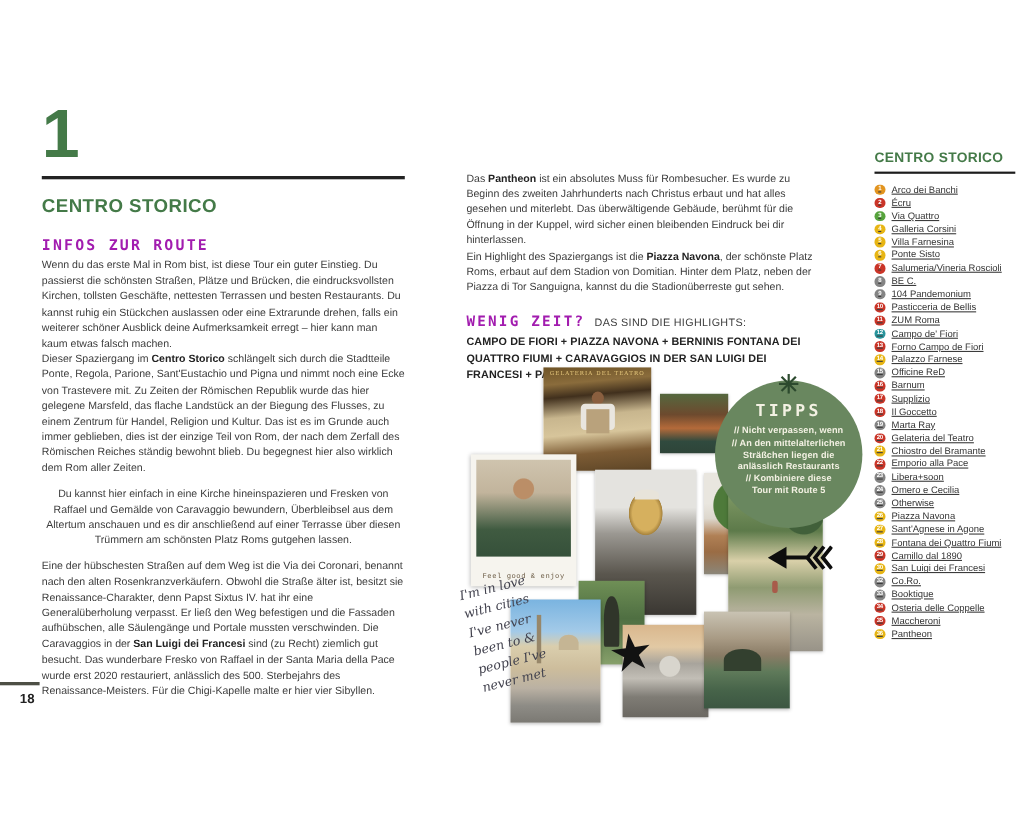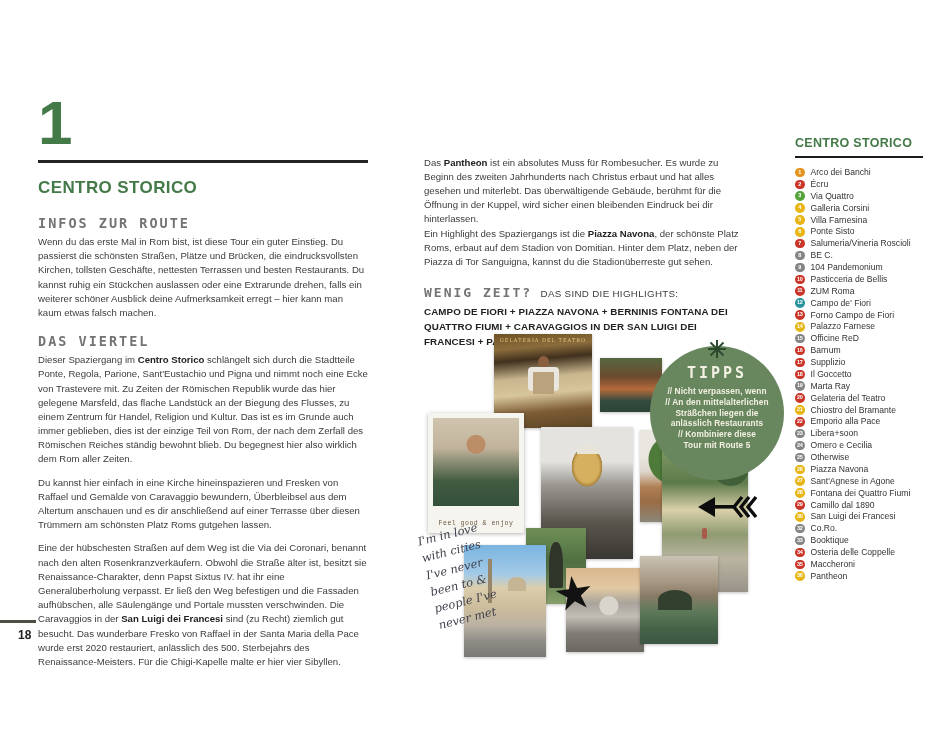--- a/index.html
+++ b/index.html
@@ -8,21 +8,21 @@
   .green{color:#447a48;}
 
   
   .col-left{position:absolute;left:38px;top:92px;width:330px;}
   .route-title{display:flex;align-items:baseline;gap:10px;color:#447a48;font-weight:bold;line-height:1;}
   .route-word{font-size:44px;letter-spacing:-1px;}
   .route-num{font-size:62px;}
   .title-rule{border:none;border-top:3px solid #232323;margin:6px 0 0 0;width:330px;}
   .subtitle{font-size:17px;font-weight:bold;letter-spacing:.4px;margin-top:15px;}
   .stencil{font-family:"DejaVu Sans Mono",monospace;font-weight:700;letter-spacing:2px;
-           font-size:13.5px;color:#737373;}
+           font-size:13.5px;color:#a21caf;}
   .h-stencil{margin-top:17px;margin-bottom:4px;}
   .body-txt{font-size:9.6px;line-height:1.48;color:#3c3c3c;}
   .body-txt + .body-txt{margin-top:9px;}
   .body-txt b{color:#222;}
 
   
   .col-mid{position:absolute;left:424px;top:146px;width:318px;}
   .wenig-row{margin-top:14px;margin-bottom:3px;}
   .wenig-row .stencil{display:inline;font-size:13px;}
   .wenig-label{display:inline;font-size:9.8px;color:#3c3c3c;letter-spacing:.3px;margin-left:4px;}
@@ -85,21 +85,21 @@
   .tipp-line{font-size:8.3px;font-weight:bold;line-height:1.3;letter-spacing:.1px;padding:0 10px;}
   .tipps-spark{position:absolute;left:58px;top:-6px;}
 
   
   .arrow-box{position:absolute;left:697px;top:493px;z-index:6;}
 
   
   .col-right{position:absolute;left:795px;top:136px;width:133px;}
   .poi-heading{font-size:12.5px;font-weight:bold;letter-spacing:.3px;}
   .poi-rule{border:none;border-top:2.5px solid #1c1c1c;margin:6px 0 9px 0;width:128px;}
-  .poi-item{display:flex;align-items:center;margin-bottom:1.4px;}
+  .poi-item{display:flex;align-items:flex-end;margin-bottom:1.4px;text-decoration:underline;}
   .poi-dot{flex:0 0 auto;width:9.5px;height:9.5px;border-radius:50%;margin-right:6px;margin-top:.5px;
     color:#fff;font-size:5.5px;font-weight:bold;line-height:9.5px;text-align:center;letter-spacing:-.3px;}
   .poi-label{font-size:8.6px;line-height:1.22;color:#333;}
 
   
   .footer-rule{position:absolute;left:0;top:620px;width:36px;height:3px;background:#4d4f45;}
   .page-num{position:absolute;left:18px;top:628px;font-size:12px;font-weight:bold;color:#222;}
 </style>
 </head>
 <body>
@@ -109,23 +109,22 @@
   <div class="col-left">
     <div class="route-title">
       <span class="route-num">1</span>
     </div>
     <hr class="title-rule">
     <div class="subtitle green">CENTRO STORICO</div>
 
     <div class="stencil h-stencil">INFOS ZUR ROUTE</div>
     <p class="body-txt" style="margin:0;">Wenn du das erste Mal in Rom bist, ist diese Tour ein guter Einstieg. Du passierst die schönsten Straßen, Plätze und Brücken, die eindrucksvollsten Kirchen, tollsten Geschäfte, nettesten Terrassen und besten Restaurants. Du kannst ruhig ein Stückchen auslassen oder eine Extrarunde drehen, falls ein weiterer schöner Ausblick deine Aufmerksamkeit erregt – hier kann man kaum etwas falsch machen.</p>
 
-    <div class="stencil h-stencil" style="margin-top:13px;">DAS VIERTEL</div>
     <p class="body-txt" style="margin:0;"><span>Dieser Spaziergang im </span><b>Centro Storico</b><span> schlängelt sich durch die Stadtteile Ponte, Regola, Parione, Sant'Eustachio und Pigna und nimmt noch eine Ecke von Trastevere mit. Zu Zeiten der Römischen Republik wurde das hier gelegene Marsfeld, das flache Landstück an der Biegung des Flusses, zu einem Zentrum für Handel, Religion und Kultur. Das ist es im Grunde auch immer geblieben, dies ist der einzige Teil von Rom, der nach dem Zerfall des Römischen Reiches ständig bewohnt blieb. Du begegnest hier also wirklich dem Rom aller Zeiten.</span></p>
-    <p class="body-txt" style="margin-bottom:0;">Du kannst hier einfach in eine Kirche hineinspazieren und Fresken von Raffael und Gemälde von Caravaggio bewundern, Überbleibsel aus dem Altertum anschauen und es dir anschließend auf einer Terrasse über diesen Trümmern am schönsten Platz Roms gutgehen lassen.</p>
+    <p class="body-txt" style="margin-bottom:0;text-align:center;">Du kannst hier einfach in eine Kirche hineinspazieren und Fresken von Raffael und Gemälde von Caravaggio bewundern, Überbleibsel aus dem Altertum anschauen und es dir anschließend auf einer Terrasse über diesen Trümmern am schönsten Platz Roms gutgehen lassen.</p>
     <p class="body-txt" style="margin-bottom:0;"><span>Eine der hübschesten Straßen auf dem Weg ist die Via dei Coronari, benannt nach den alten Rosenkranzverkäufern. Obwohl die Straße älter ist, besitzt sie Renaissance-Charakter, denn Papst Sixtus IV. hat ihr eine Generalüberholung verpasst. Er ließ den Weg befestigen und die Fassaden aufhübschen, alle Säulengänge und Portale mussten verschwinden. Die Caravaggios in der </span><b>San Luigi dei Francesi</b><span> sind (zu Recht) ziemlich gut besucht. Das wunderbare Fresko von Raffael in der Santa Maria della Pace wurde erst 2020 restauriert, anlässlich des 500. Sterbejahrs des Renaissance-Meisters. Für die Chigi-Kapelle malte er hier vier Sibyllen.</span></p>
   </div>
 
   <div class="col-mid">
     <p class="body-txt" style="margin-bottom:0;"><span>Das </span><b>Pantheon</b><span> ist ein absolutes Muss für Rombesucher. Es wurde zu Beginn des zweiten Jahrhunderts nach Christus erbaut und hat alles gesehen und miterlebt. Das überwältigende Gebäude, berühmt für die Öffnung in der Kuppel, wird sicher einen bleibenden Eindruck bei dir hinterlassen.</span></p>
     <p class="body-txt" style="margin:0;"><span>Ein Highlight des Spaziergangs ist die </span><b>Piazza Navona</b><span>, der schönste Platz Roms, erbaut auf dem Stadion von Domitian. Hinter dem Platz, neben der Piazza di Tor Sanguigna, kannst du die Stadionüberreste gut sehen.</span></p>
     <div class="wenig-row">
       <span class="stencil">WENIG ZEIT?</span>
       <span class="wenig-label">DAS SIND DIE HIGHLIGHTS:</span>
     </div>

